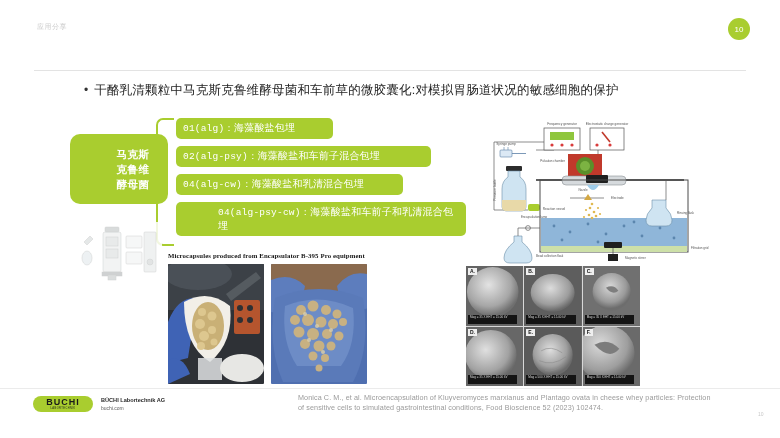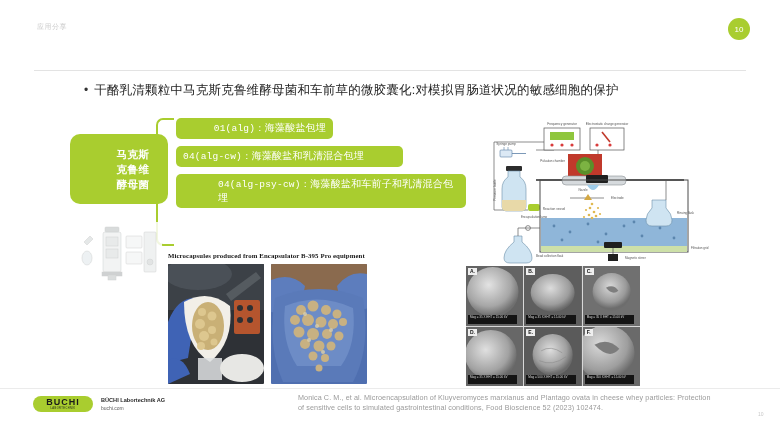--- a/index.html
+++ b/index.html
@@ -149,22 +149,25 @@
   <div class="org-box">
     <span>马克斯</span>
     <span>克鲁维</span>
     <span>酵母菌</span>
   </div>
 
   <div class="bracket-stem"></div>
   <div class="bracket"></div>
 
   <div class="bars">
-    <div class="bar" style="width:143px;text-align:right;">
+    <div class="bar" style="width:143px;">
       <span class="code">01(alg)：</span><span>海藻酸盐包埋</span>
+    </div>
+    <div class="bar" style="width:241px;">
+      <span class="code">02(alg-psy)：</span><span>海藻酸盐和车前子混合包埋</span>
     </div>
     <div class="bar" style="width:213px;">
       <span class="code">04(alg-cw)：</span><span>海藻酸盐和乳清混合包埋</span>
     </div>
     <div class="bar" style="width:241px;padding-left:42px;">
       <span class="code">04(alg-psy-cw)：</span><span>海藻酸盐和车前子和乳清混合包埋</span>
     </div>
   </div>
 
   <svg class="equip-thumb" viewBox="0 0 84 62">

